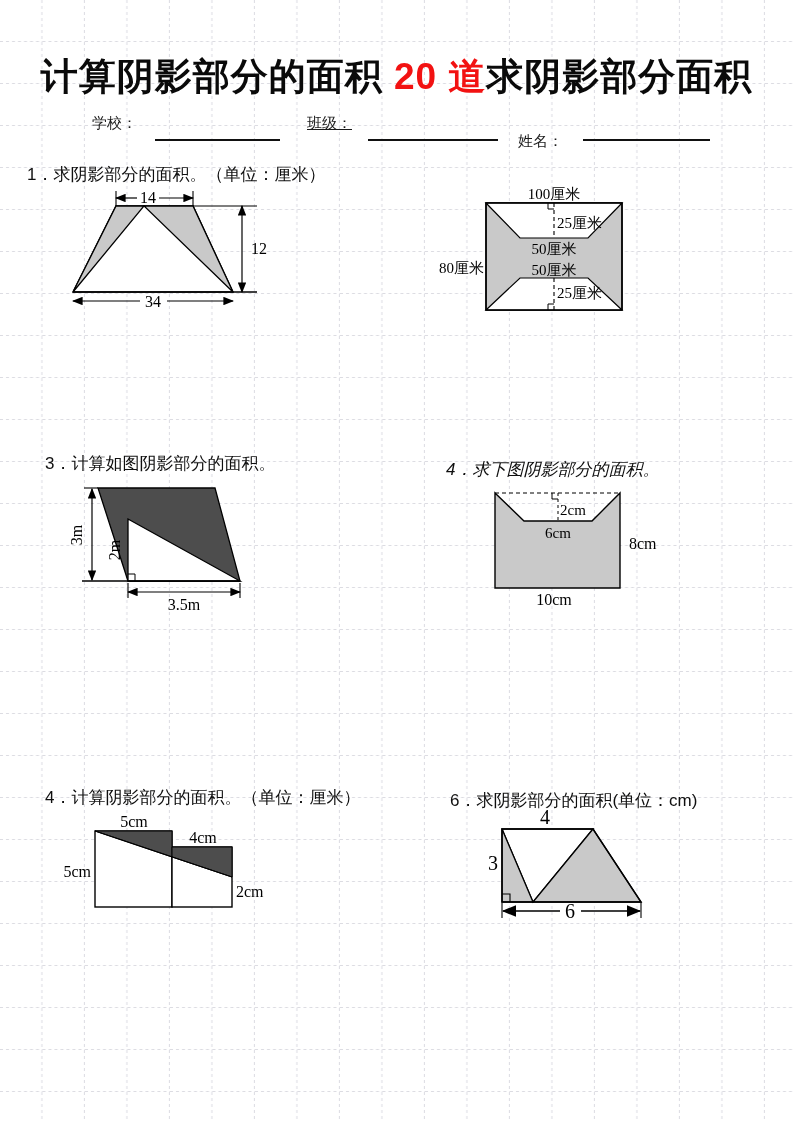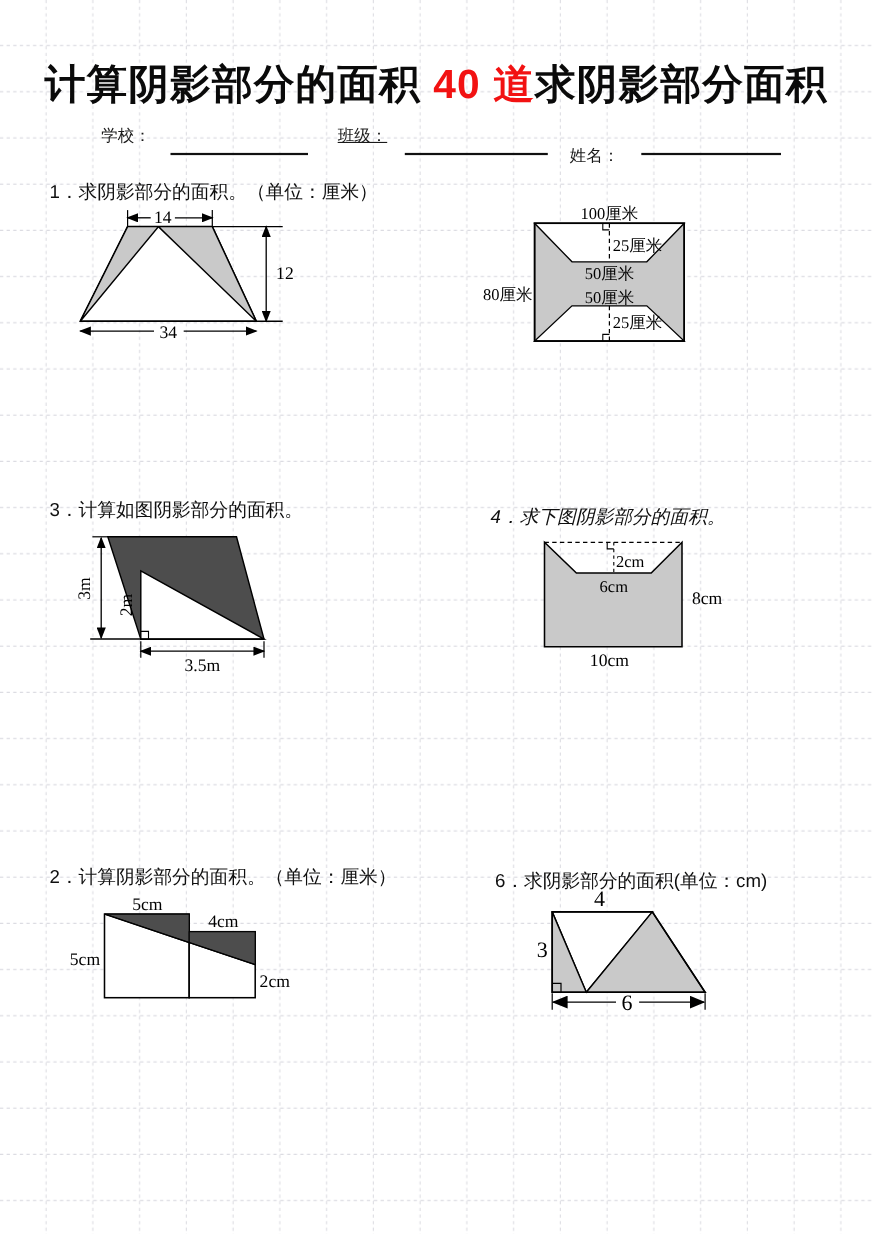--- a/index.html
+++ b/index.html
@@ -25,33 +25,33 @@
 
   <svg class="grid-bg" width="793" height="1122">
     <defs>
       <pattern id="gp" width="42.5" height="42" patternUnits="userSpaceOnUse">
         <path d="M41.9 0 V42 M0 41.4 H42.5" fill="none" stroke="#dcdce2" stroke-width="1" stroke-dasharray="3 3"></path>
       </pattern>
     </defs>
     <rect x="0" y="0" width="793" height="1122" fill="url(#gp)"></rect>
   </svg>
 
-  <div class="title"><span>计算阴影部分的面积</span><span class="red"> 40 道</span><span>求阴影部分面积</span></div>
+  <div class="title"><span>计算阴影部分的面积</span><span class="red"> 20 道</span><span>求阴影部分面积</span></div>
 
   <span class="hdr-label" style="left:92px;top:114px;">学校：</span>
   <span class="hdr-line" style="left:155px;top:139px;width:125px;"></span>
   <span class="hdr-label" style="left:307px;top:114px;text-decoration:underline;">班级：</span>
   <span class="hdr-line" style="left:368px;top:139px;width:130px;"></span>
   <span class="hdr-label" style="left:518px;top:132px;">姓名：</span>
   <span class="hdr-line" style="left:583px;top:139px;width:127px;"></span>
 
-  <div class="ph" style="left:45px;top:163px;">1．求阴影部分的面积。（单位：厘米）</div>
+  <div class="ph" style="left:27px;top:163px;">1．求阴影部分的面积。（单位：厘米）</div>
   <div class="ph" style="left:45px;top:452px;">3．计算如图阴影部分的面积。</div>
   <div class="ph" style="left:446px;top:458px;font-style:italic;">4．求下图阴影部分的面积。</div>
-  <div class="ph" style="left:45px;top:786px;">2．计算阴影部分的面积。（单位：厘米）</div>
+  <div class="ph" style="left:45px;top:786px;">4．计算阴影部分的面积。（单位：厘米）</div>
   <div class="ph" style="left:450px;top:789px;">6．求阴影部分的面积(单位：cm)</div>
 
   <svg class="fig" style="left:60px;top:188px;" width="230" height="132">
     <defs>
       <marker id="a1" markerWidth="9" markerHeight="7" refX="8" refY="3.5" orient="auto-start-reverse">
         <path d="M0,0 L9,3.5 L0,7 z" fill="#000"></path>
       </marker>
     </defs>
     <polygon points="13,104 56,18 133,18 173,104" fill="#ffffff" stroke="#000" stroke-width="1.4"></polygon>
     <polygon points="56,18 84,18 13,104" fill="#c9c9c9" stroke="#000" stroke-width="1.3"></polygon>

